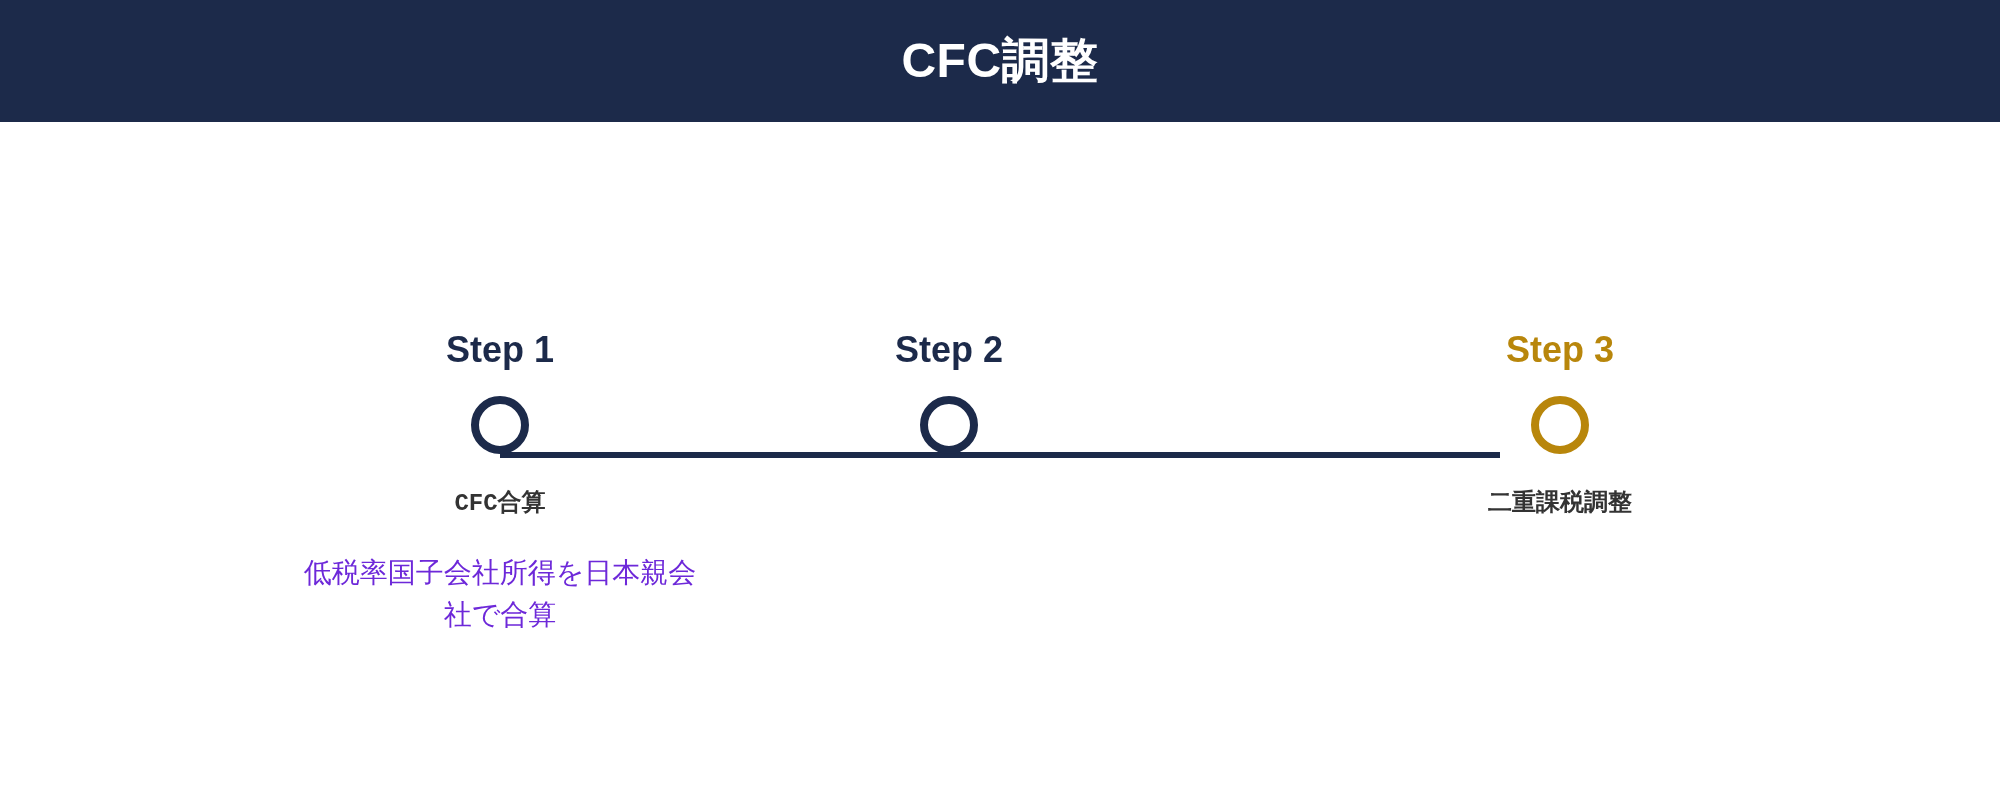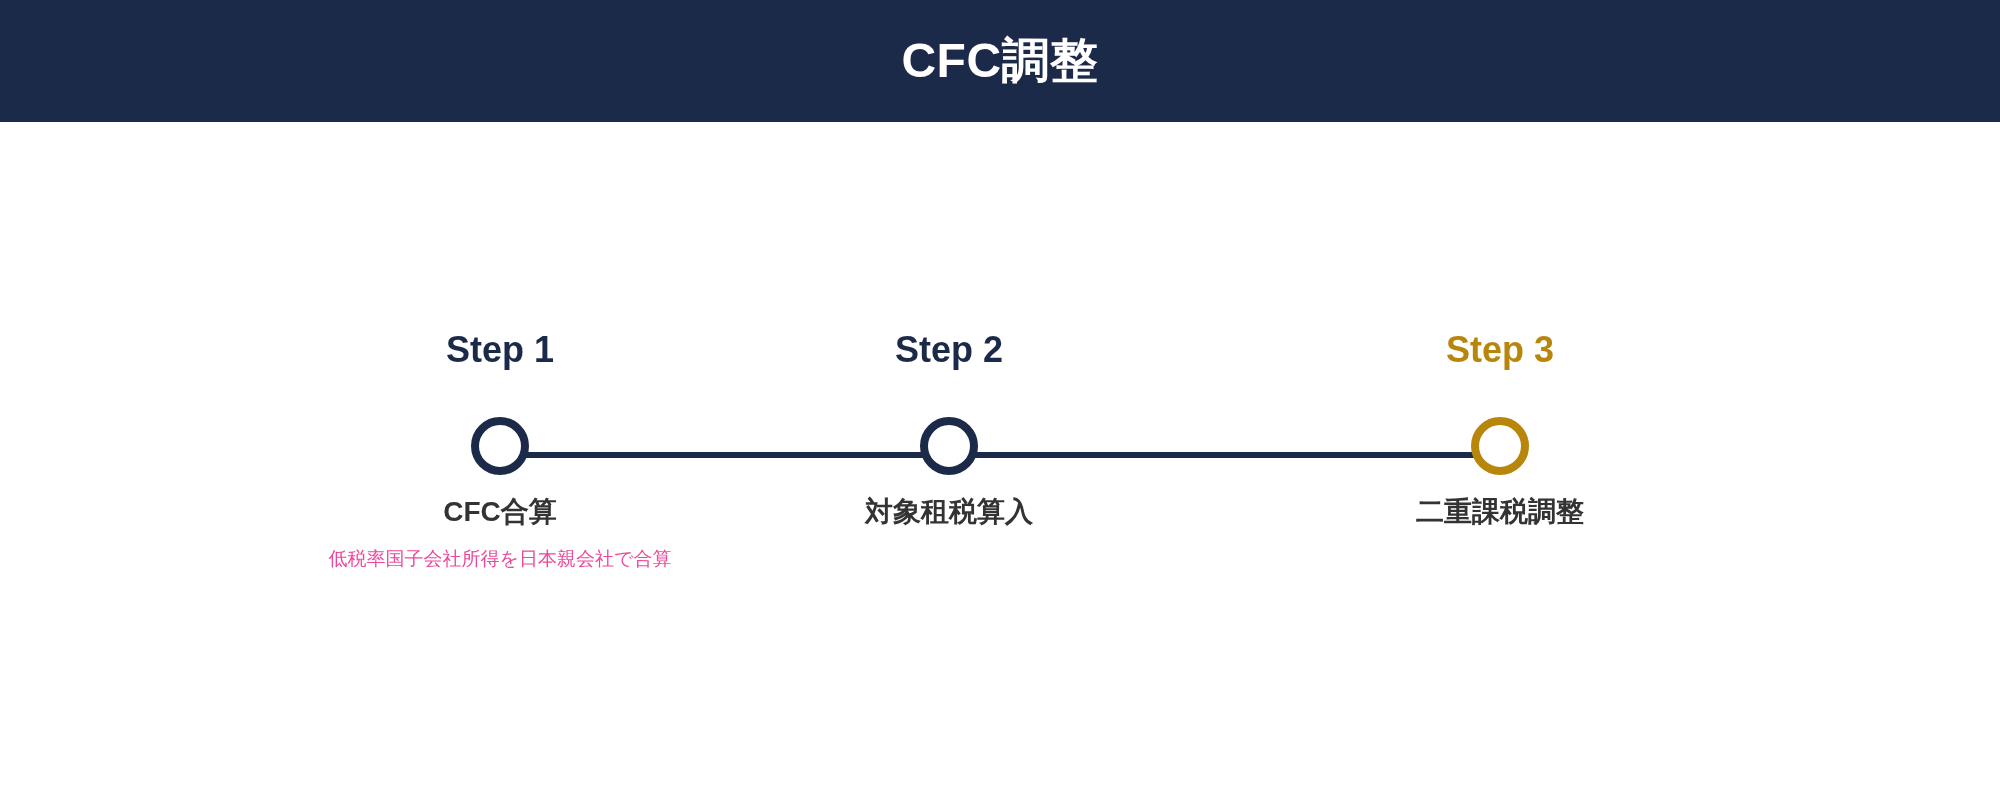--- a/index.html
+++ b/index.html
@@ -64,27 +64,27 @@
 
   .step-col {
     position: absolute;
     top: 210px;
     width: 500px;
     margin-left: -250px;
     text-align: center;
   }
   .step-col.c1 { left: 500px; }
   .step-col.c2 { left: 949px; }
-  .step-col.c3 { left: 1500px; text-align: center; }
+  .step-col.c3 { left: 1560px; text-align: center; }
 
   .step-label {
     font-size: 36px;
     font-weight: bold;
     line-height: 1;
-    margin-bottom: 41px;
+    margin-bottom: 20px;
   }
   .step-label.navy { color: #1c2a4a; }
   .step-label.gold { color: #b8860b; }
 
   .marker-wrap {
     height: 74px;
     display: flex;
     align-items: center;
     justify-content: center;
     position: relative;
@@ -95,31 +95,32 @@
     border-radius: 50%;
     background: #ffffff;
     box-sizing: content-box;
     position: relative;
     z-index: 2;
   }
   .marker.navy { border: 8px solid #1c2a4a; }
   .marker.gold { border: 8px solid #b8860b; }
 
   .step-title {
-    font-size: 28px;
+    font-size: 24px;
     font-weight: bold;
     color: #333333;
     line-height: 1.2;
-    margin-top: 12px;
+    margin-top: 28px;
+    font-family: Liberation Mono, monospace;
   }
   .step-desc {
-    font-size: 19px;
-    color: #ec4899;
+    font-size: 28px;
+    color: #6d28d9;
     line-height: 1.5;
-    margin-top: 16px;
+    margin-top: 33px;
     padding: 0 40px;
   }
 </style>
 </head>
 <body>
 
 <div class="header-bar">
   <div class="header-title">CFC調整</div>
 </div>
 
@@ -136,21 +137,20 @@
       </div>
       <div class="step-title">CFC合算</div>
       <div class="step-desc">低税率国子会社所得を日本親会社で合算</div>
     </div>
 
     <div class="step-col c2">
       <div class="step-label navy">Step 2</div>
       <div class="marker-wrap">
         <div class="marker navy"></div>
       </div>
-      <div class="step-title">対象租税算入</div>
     </div>
 
     <div class="step-col c3">
       <div class="step-label gold">Step 3</div>
       <div class="marker-wrap">
         <div class="marker gold"></div>
       </div>
       <div class="step-title">二重課税調整</div>
     </div>
 

